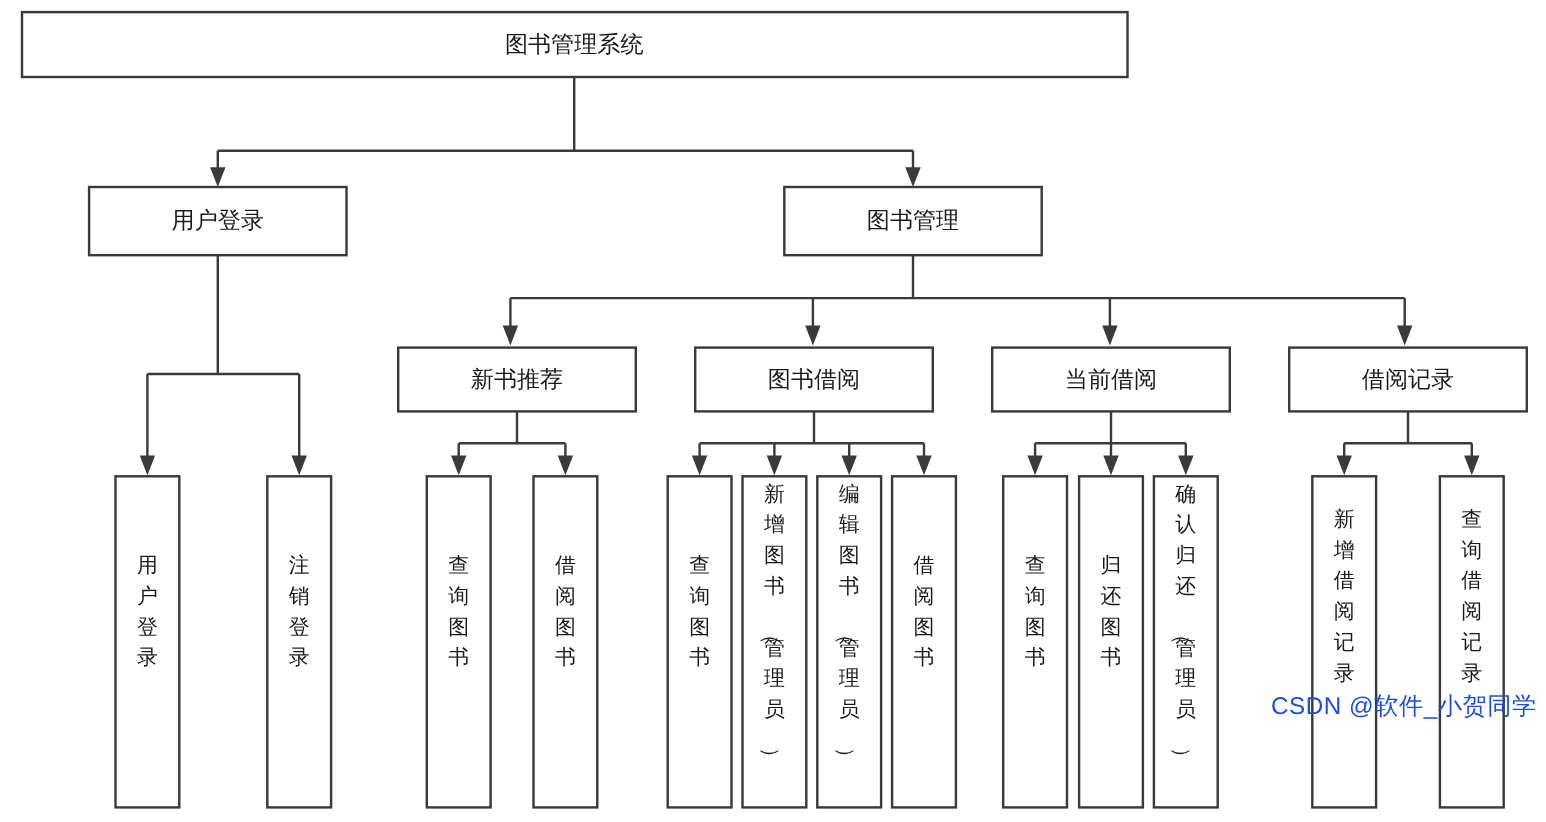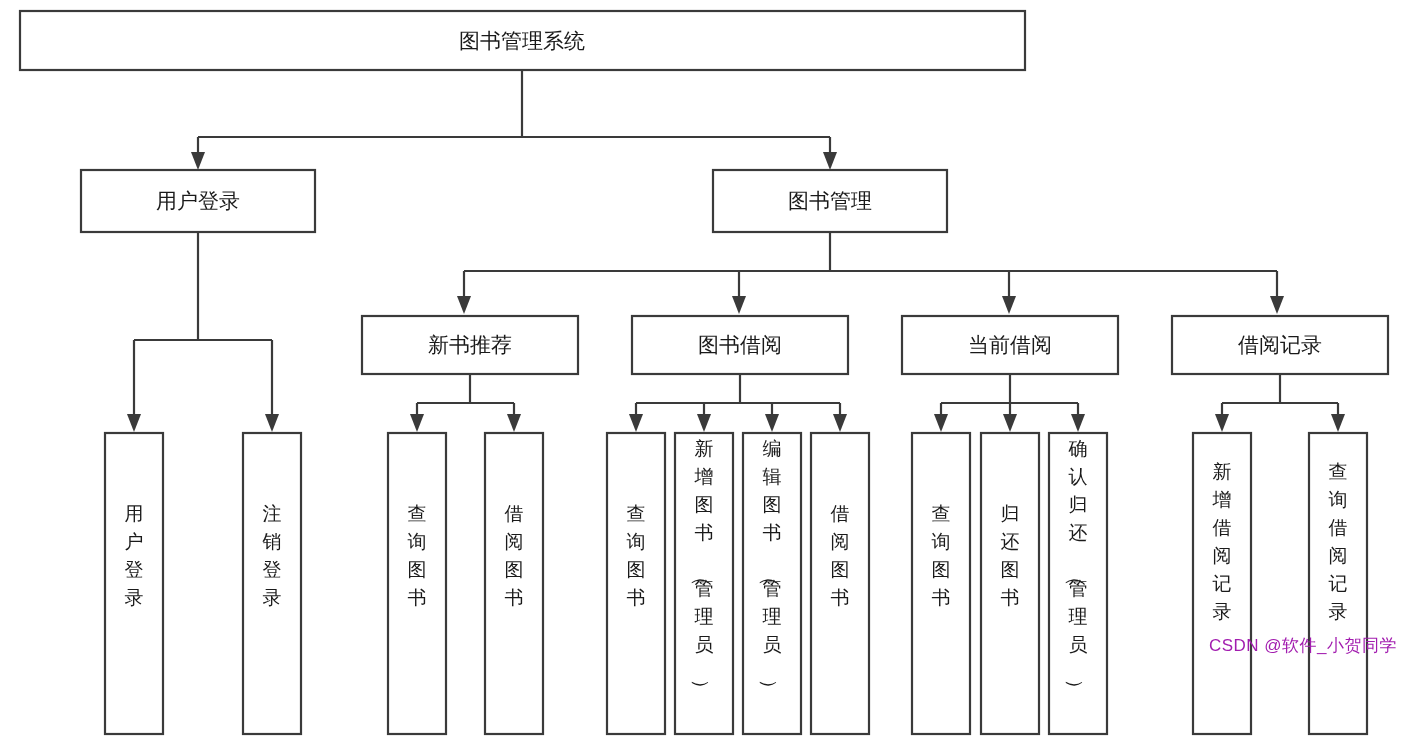--- a/index.html
+++ b/index.html
@@ -52,22 +52,22 @@
   }
   .arrow-head {
     fill: #3a3a3a;
     stroke: none;
   }
   .watermark {
     position: absolute;
     right: 8px;
     bottom: 4px;
     font-family: "Liberation Sans", "DejaVu Sans", sans-serif;
-    font-size: 17px;
-    color: #a21caf;
+    font-size: 22px;
+    color: #1d4ed8;
     letter-spacing: 0.5px;
     white-space: nowrap;
     pointer-events: none;
     user-select: none;
   }
 </style>
 </head>
 <body>
 
 <div id="diagram-root">

